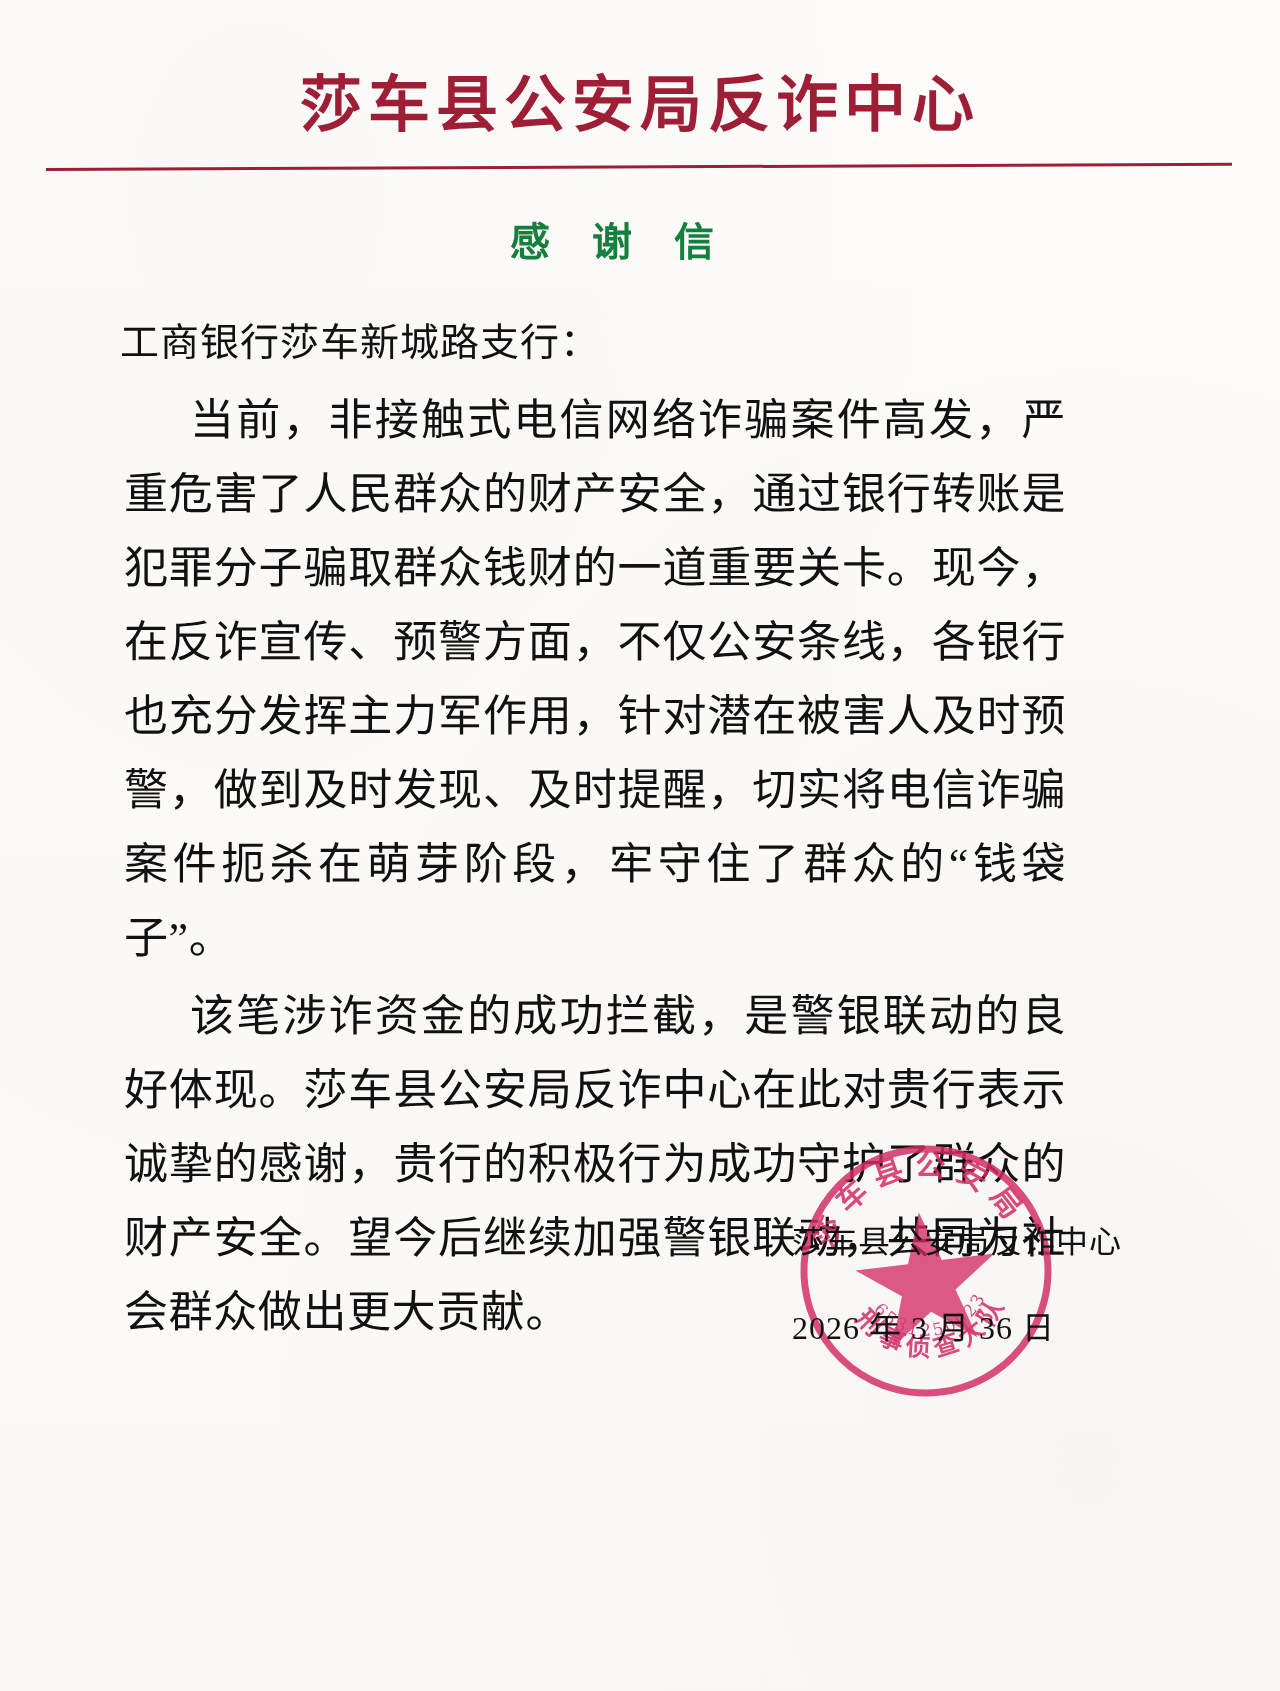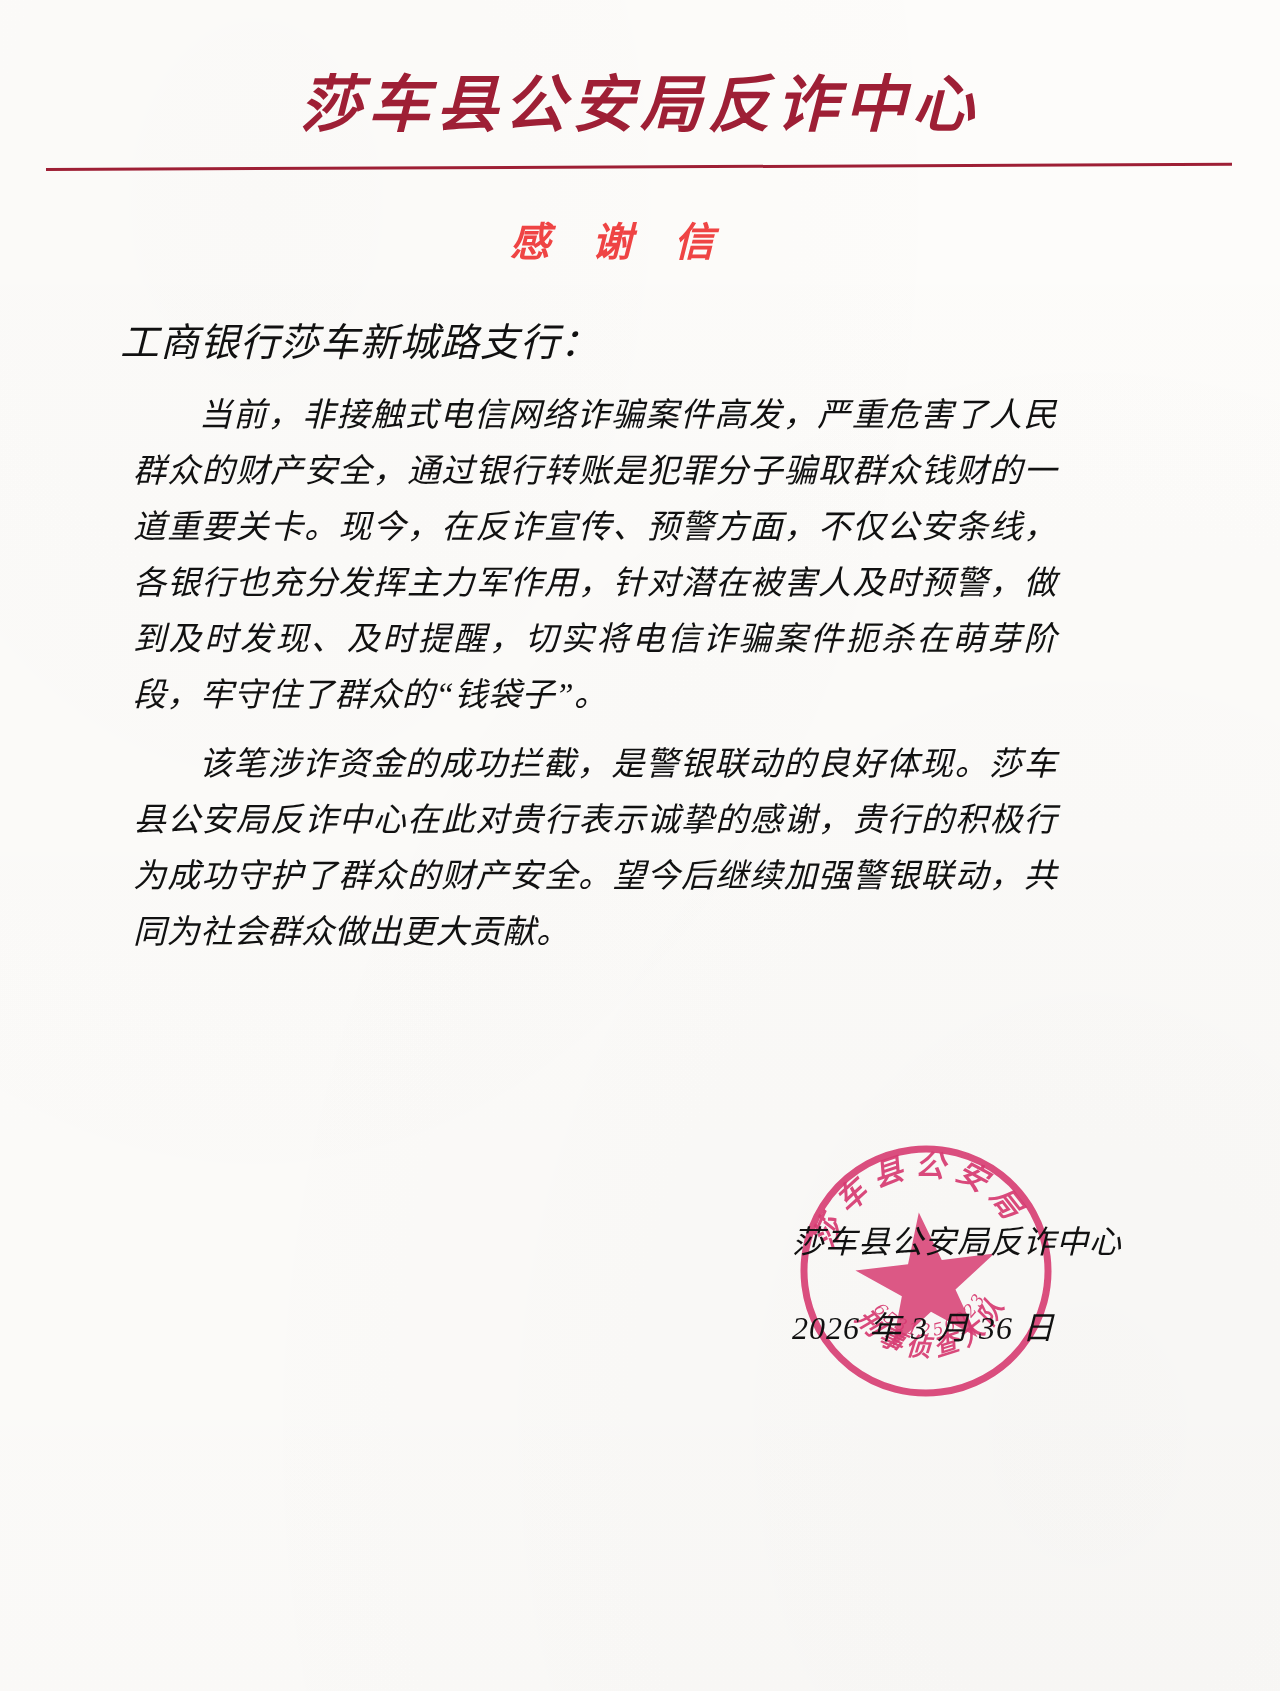--- a/index.html
+++ b/index.html
@@ -34,21 +34,20 @@
       linear-gradient(180deg, rgba(255,255,255,0.0), rgba(0,0,0,0.012));
     pointer-events: none;
   }
 
   .sheet {
     position: absolute;
     left: 0;
     top: 0;
     width: 1280px;
     height: 1691px;
-    font-style: italic;
   }
 
   
   .masthead {
     position: absolute;
     left: 46px;
     top: 72px;
     width: 1188px;
     text-align: center;
   }
@@ -75,44 +74,44 @@
   
   .doc-title {
     position: absolute;
     left: 0;
     top: 210px;
     width: 1240px;
     text-align: center;
     font-size: 40px;
     letter-spacing: 16px;
     font-weight: 700;
-    color: #ef4444;
+    color: #15803d;
   }
 
   
   .body-block {
     position: absolute;
     left: 120px;
     top: 312px;
     width: 950px;
   }
   .salutation {
     font-size: 39px;
     line-height: 1.6;
     margin-bottom: 10px;
     letter-spacing: 1px;
   }
   .para {
-    font-size: 33px;
-    line-height: 56px;
+    font-size: 44px;
+    line-height: 74px;
     text-indent: 66px;
     letter-spacing: 0.6px;
     text-align: justify;
     text-justify: inter-ideograph;
-    margin: 13px;
+    margin: 4px;
   }
 
   
   .sign-block {
     position: absolute;
     right: 128px;
     top: 1218px;
     width: 360px;
     text-align: left;
   }

